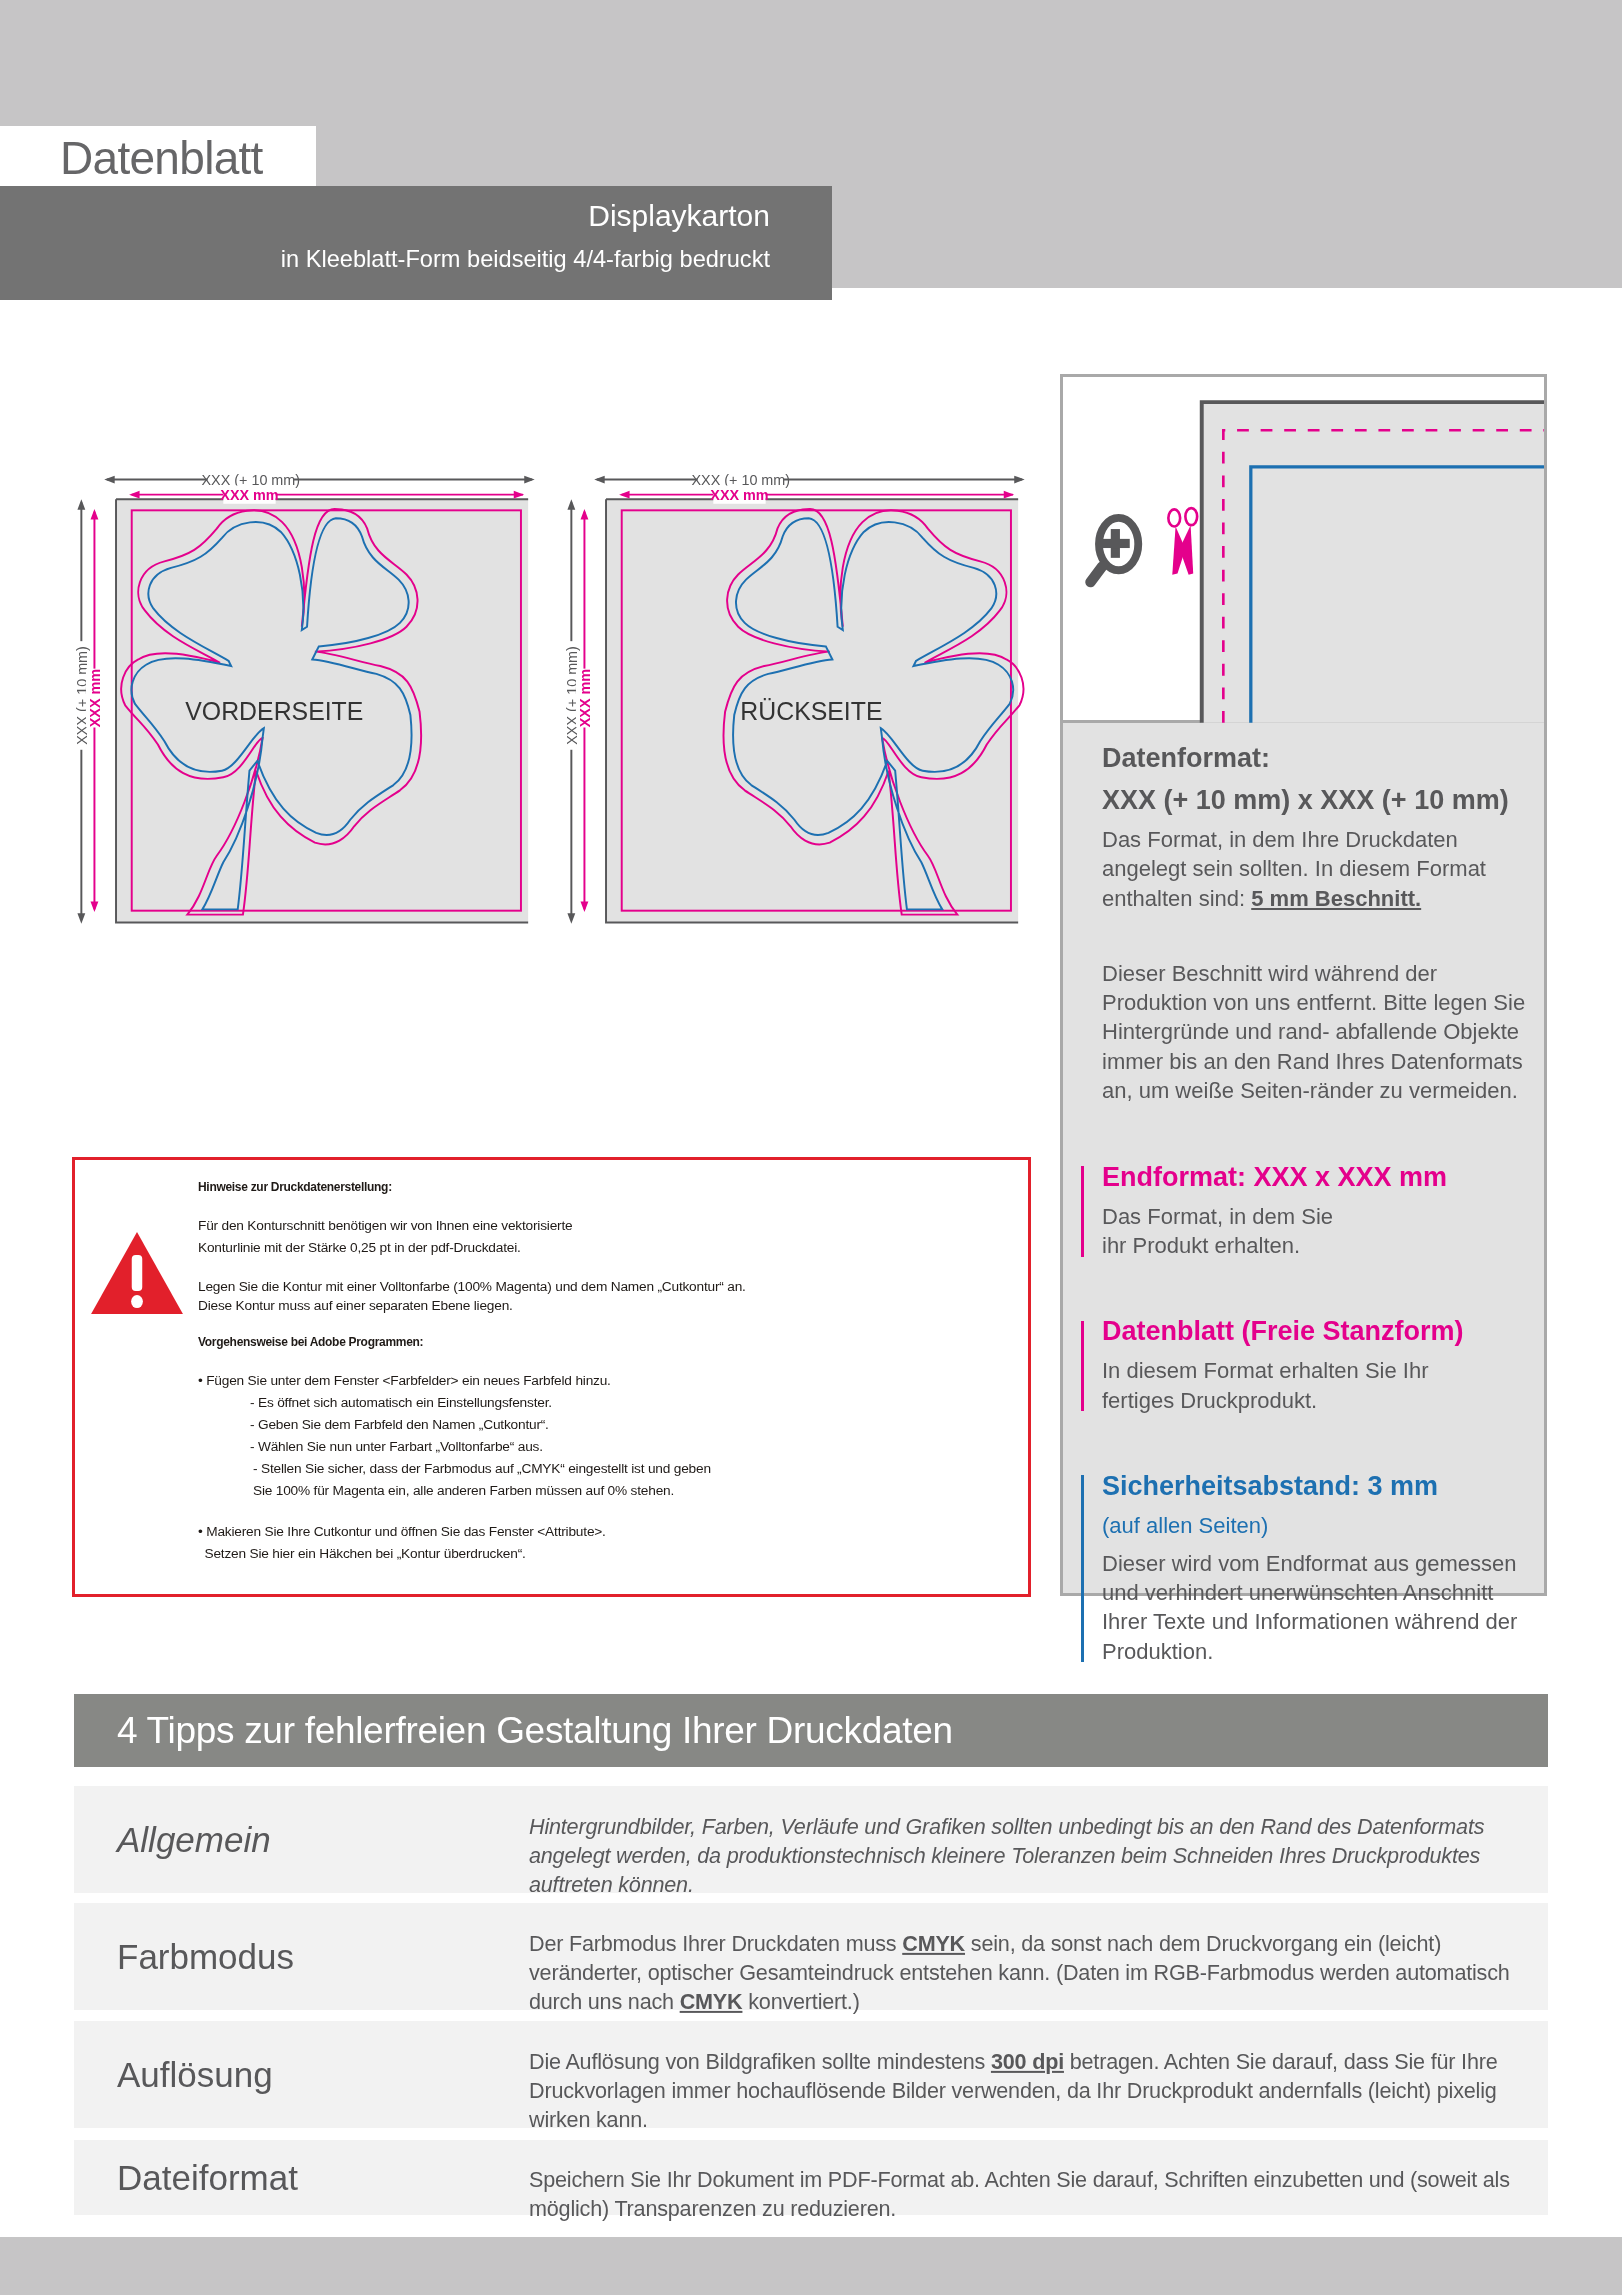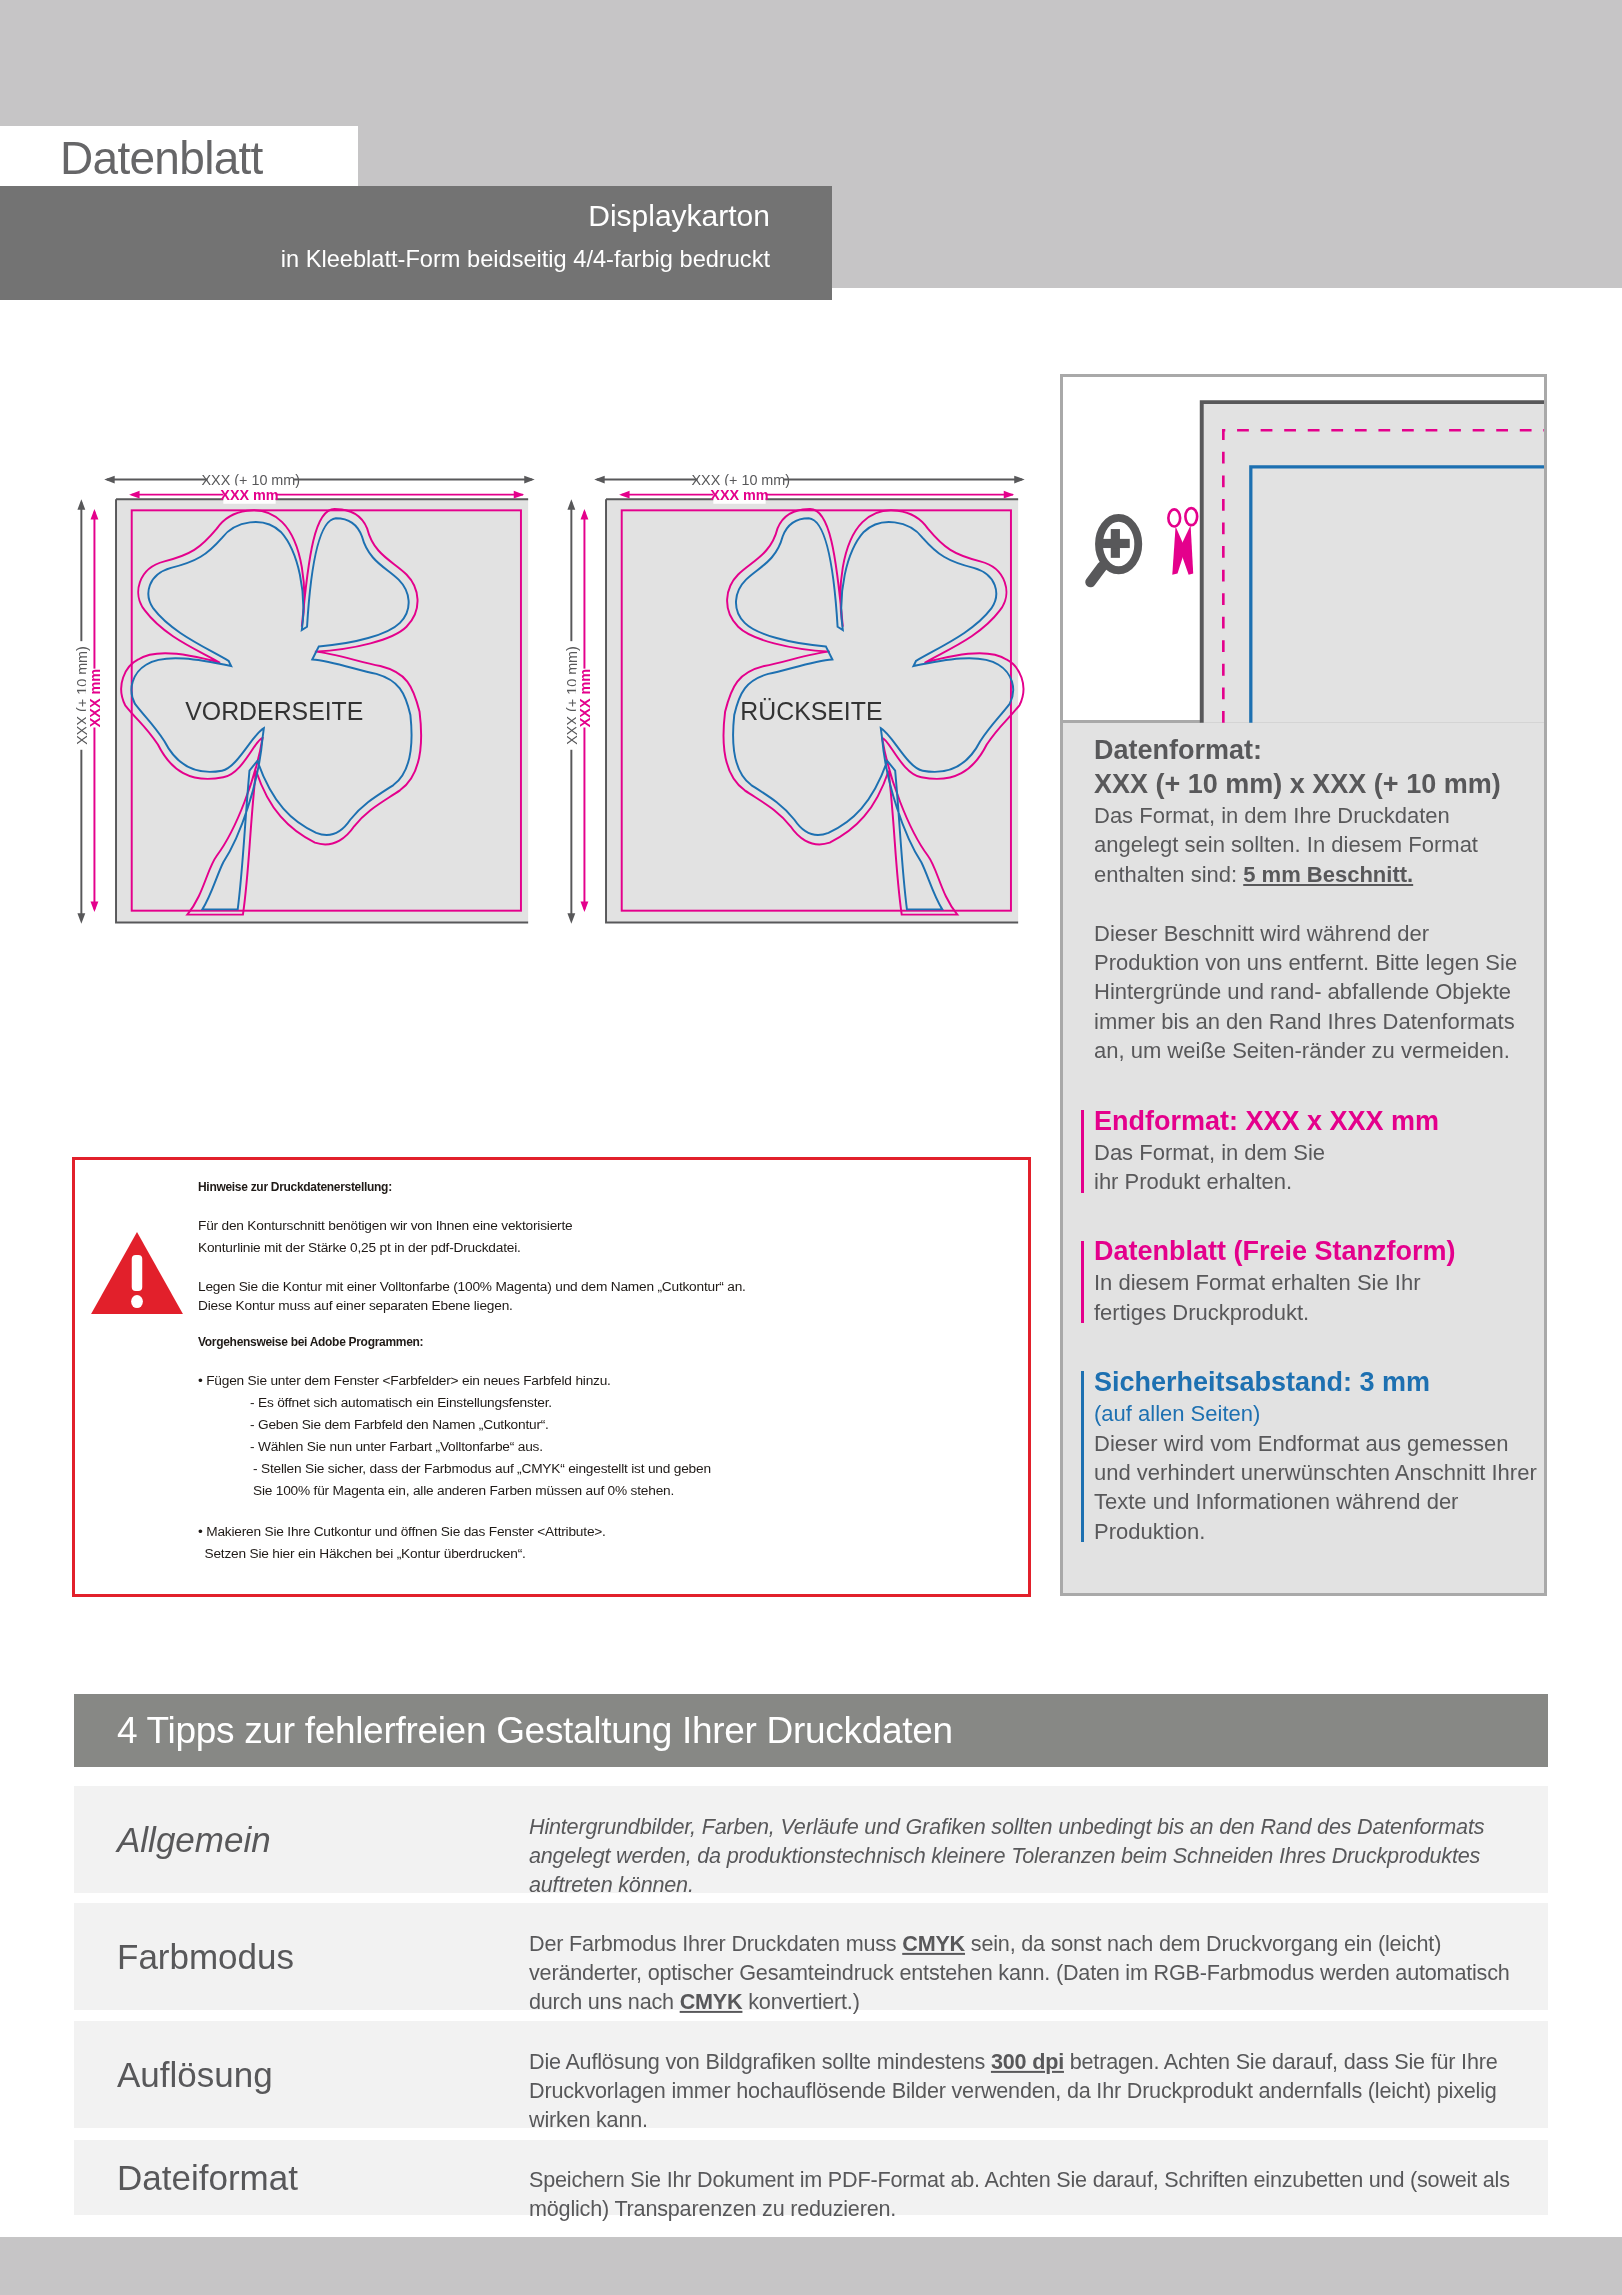--- a/index.html
+++ b/index.html
@@ -1,35 +1,35 @@
 <!DOCTYPE html>
 <html style="font-size:10.5px"><head>
 <meta charset="utf-8">
 <style>
   * { box-sizing: border-box; margin: 0; padding: 0; }
   html, body { width: 1623px; height: 2295px; background: #ffffff; overflow: hidden; }
   body { position: relative; font-family: "Liberation Sans", "DejaVu Sans", sans-serif; color: #58585a; }
 
   .top-band { position: absolute; left: 0; top: 0; width: 1623px; height: 288px; background: #c6c5c6; }
-  .title-box { position: absolute; left: 0; top: 126px; width: 358px; height: 61px; background: #ffffff; }
+  .title-box { position: absolute; left: 0; top: 126px; width: 316px; height: 61px; background: #ffffff; }
   .title-box span { position: absolute; left: 60px; top: 5.2px; font-size: 46px; color: #666668; letter-spacing: -0.7px; }
   .subtitle-band { position: absolute; left: 0; top: 186px; width: 832px; height: 114px; background: #737373; }
   .subtitle-band .line1 { position: absolute; right: 62px; top: 13px; font-size: 30px; color: #ffffff; }
   .subtitle-band .line2 { position: absolute; right: 62px; top: 60px; font-size: 23.6px; color: #ffffff; }
 
   .diagram { position: absolute; top: 458px; width: 471px; height: 471px; }
   .diagram svg { width: 471px; height: 471px; display: block; }
 
   .info-panel { position: absolute; left: 1060px; top: 374px; width: 487px; height: 1222px; border: 3.3px solid #a9a9a9; background: #e2e2e2; }
   .info-figure { position: absolute; left: 0; top: 0; width: 481px; height: 346px; background: #ffffff; border-bottom: 3.3px solid #a9a9a9; }
   .info-figure svg { width: 481px; height: 346px; display: block; }
   .info-text { position: absolute; left: 31px; top: 357px; width: 445px; font-size: 22px; line-height: 29.4px; color: #58585a; }
   .info-text .h { font-weight: bold; font-size: 27px; line-height: 33px; }
   .info-text .big { font-weight: bold; font-size: 27px; line-height: 34px; }
-  .info-text p { margin: 0; }
+  .info-text p { margin: 8px; }
   .info-text .gap { height: 29.4px; }
   .block { position: relative; padding-left: 0; }
   .block .bar { position: absolute; left: -13px; top: 5.2px; bottom: 3.9px; width: 3.3px; }
   .magenta { color: #e4008c; }
   .blue { color: #1d70b1; }
   .bg-magenta { background: #e4008c; }
   .bg-blue { background: #1d70b1; }
   b { font-weight: bold; text-decoration: underline; }
 
   .warning-box { position: absolute; left: 72px; top: 1157px; width: 959px; height: 440px; border: 3.3px solid #e2202b; background: #ffffff; }

